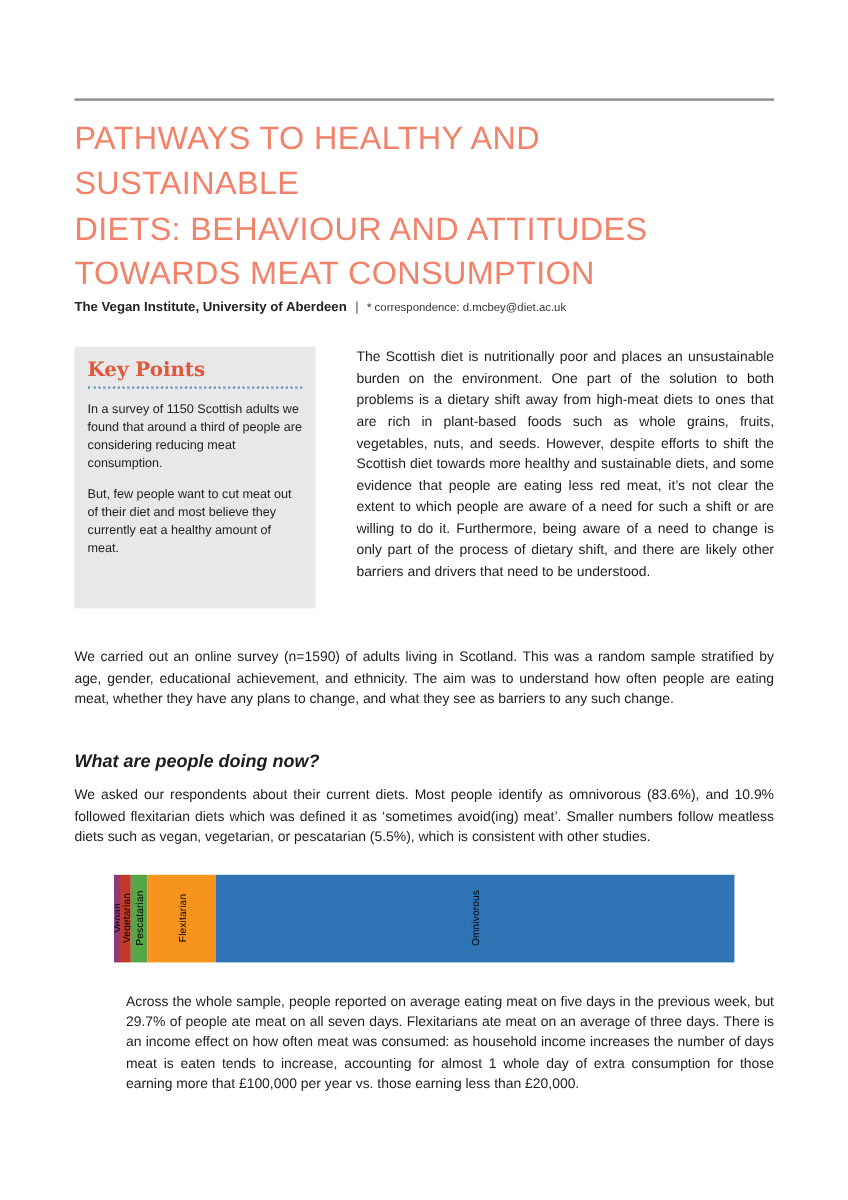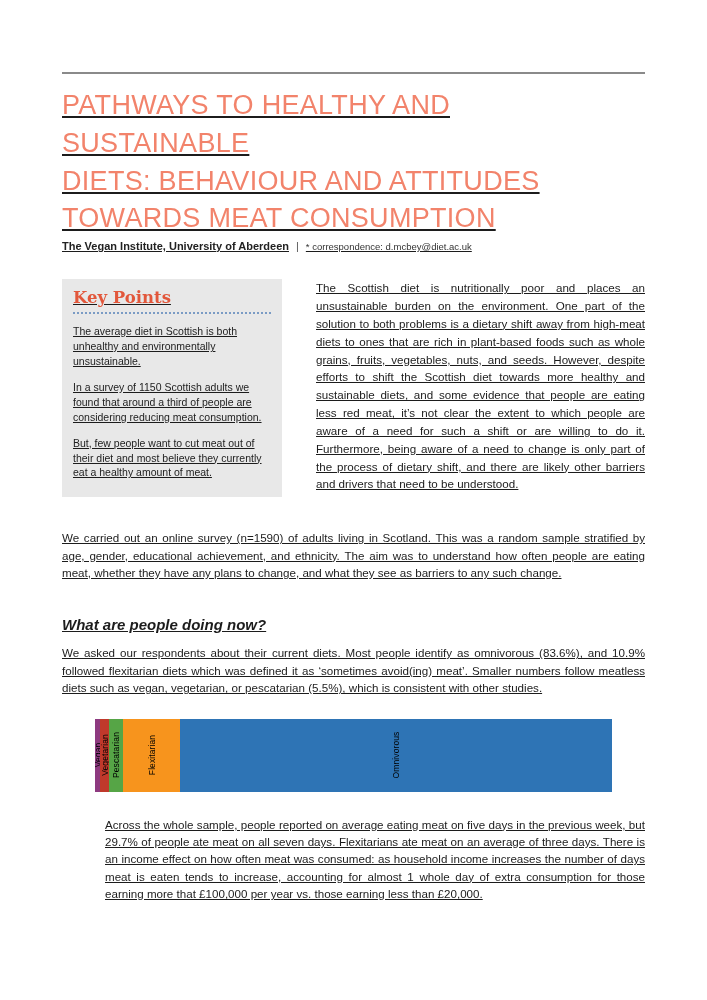--- a/index.html
+++ b/index.html
@@ -6,24 +6,23 @@
   html, body { background: #ffffff; }
   body {
     width: 707px; height: 1000px;
     font-family: "Liberation Sans", sans-serif;
     color: #1c1c1c;
     -webkit-font-smoothing: antialiased;
   }
   .page {
     position: relative;
     width: 707px; height: 1000px;
-    padding: 8px 62px;
+    padding: 18px 62px;
     overflow: hidden;
     background: #ffffff;
-    text-decoration: underline;
   }
   .top-rule {
     margin-top: 64px;
     border: none;
     border-top: 2px solid var(--rule-color, #8a8a8a);
   }
   .title {
     margin-top: 13px;
     color: var(--title-color, #F2836B);
     font-size: 27px;
@@ -50,21 +49,21 @@
   .affil-row .sep { font-weight: 300; color: #555; }
   .affil-row .corr { font-size: 9.5px; font-weight: normal; color: #333; }
 
   .columns {
     display: flex;
     gap: 34px;
     margin-top: 27px;
     align-items: flex-start;
   }
   .key-points {
-    width: 220px;
+    width: 201px;
     min-height: 218px;
     background: var(--kp-bg, #E8E8E8);
     padding: 9px 11px 16px 11px;
     flex: 0 0 auto;
   }
   .key-points h2 {
     font-family: "DejaVu Serif", "Liberation Serif", serif;
     font-weight: bold;
     font-size: 16.5px;
     color: var(--kp-heading-color, #E2573B);
@@ -147,21 +146,20 @@
   <div class="affil-row">
     <span class="affil">The Vegan Institute, University of Aberdeen</span>
     <span class="sep">|</span>
     <span class="corr">* correspondence: d.mcbey@diet.ac.uk</span>
   </div>
 
   <div class="columns">
     <aside class="key-points">
       <h2>Key Points</h2>
       <div class="kp-dotted"></div>
-      <p>The average diet in Scottish is both unhealthy and environmentally unsustainable.</p>
       <p>In a survey of 1150 Scottish adults we found that around a third of people are considering reducing meat consumption.</p>
       <p>But, few people want to cut meat out of their diet and most believe they currently eat a healthy amount of meat.</p>
     </aside>
     <div class="intro">The Scottish diet is nutritionally poor and places an unsustainable burden on the environment. One part of the solution to both problems is a dietary shift away from high-meat diets to ones that are rich in plant-based foods such as whole grains, fruits, vegetables, nuts, and seeds. However, despite efforts to shift the Scottish diet towards more healthy and sustainable diets, and some evidence that people are eating less red meat, it’s not clear the extent to which people are aware of a need for such a shift or are willing to do it. Furthermore, being aware of a need to change is only part of the process of dietary shift, and there are likely other barriers and drivers that need to be understood.</div>
   </div>
 
   <p class="methods">We carried out an online survey (n=1590) of adults living in Scotland. This was a random sample stratified by age, gender, educational achievement, and ethnicity. The aim was to understand how often people are eating meat, whether they have any plans to change, and what they see as barriers to any such change.</p>
 
   <h3 class="section-heading">What are people doing now?</h3>
 

